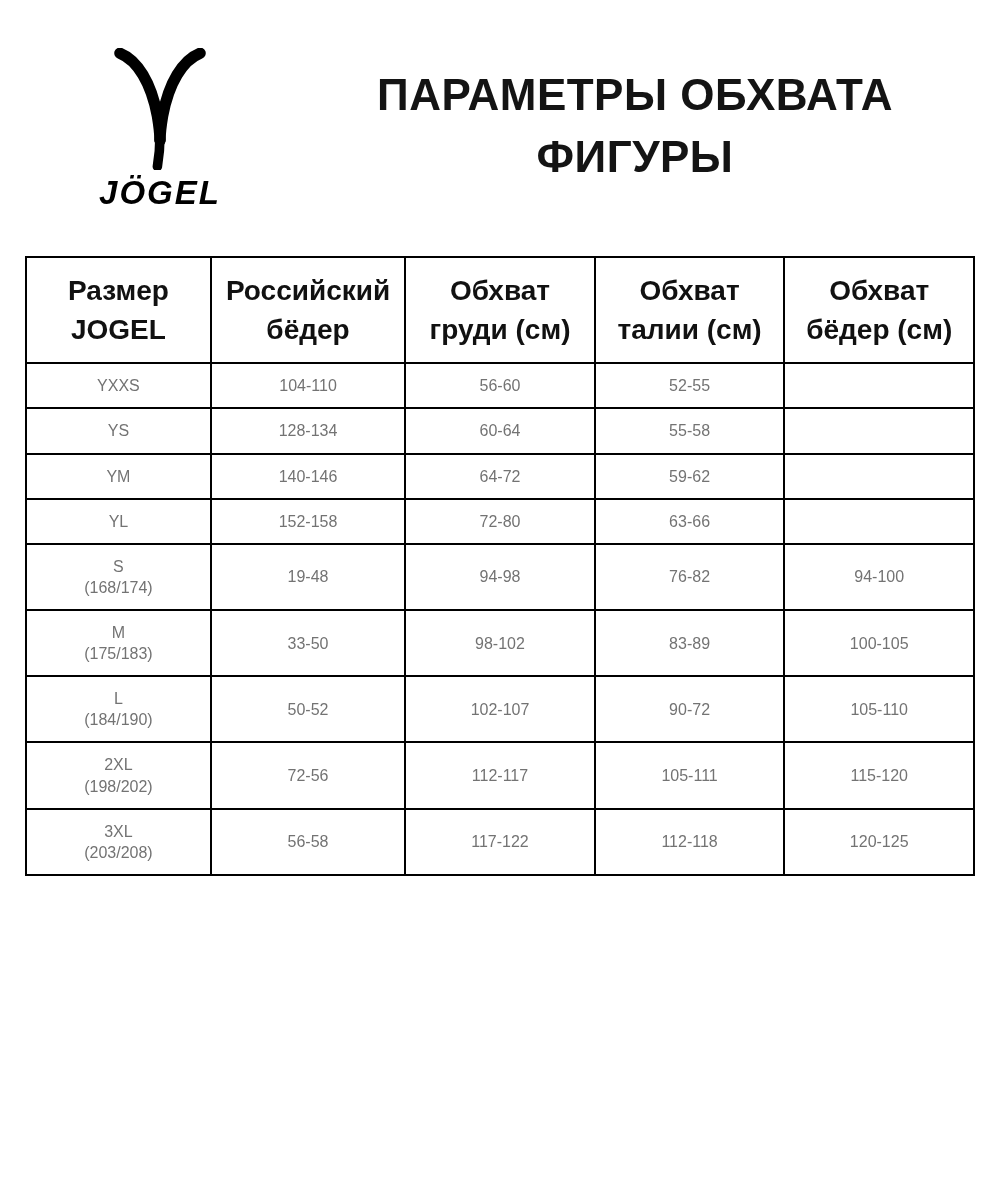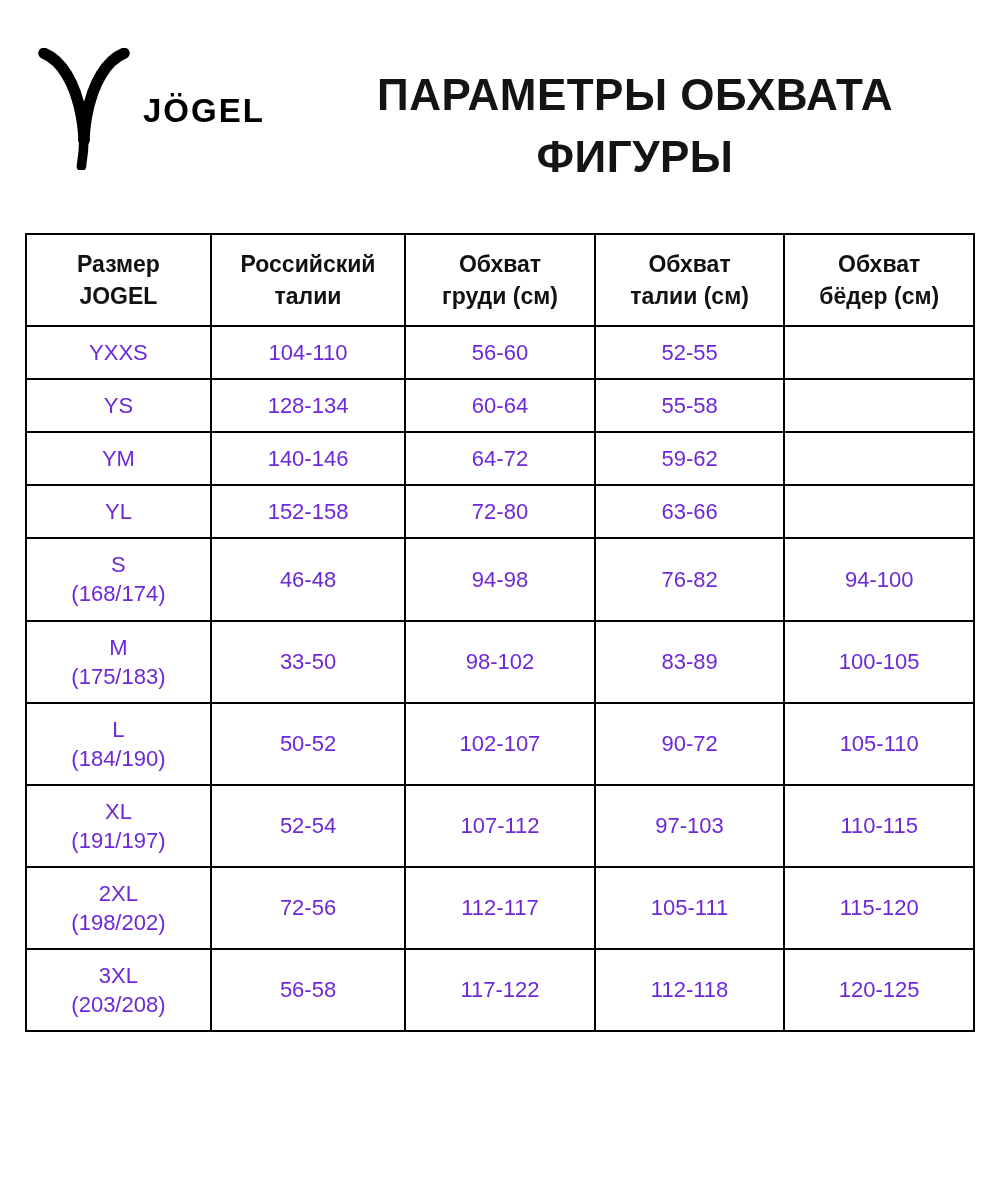--- a/index.html
+++ b/index.html
@@ -17,22 +17,24 @@
   }
   .header {
     display: flex;
     align-items: flex-start;
     margin: 0 0 44px 0;
   }
   .logo {
     width: 270px;
     flex: 0 0 270px;
     display: flex;
+    flex-direction: column;
     align-items: center;
     padding-top: 6px;
+    font-style: italic;
   }
   .logo svg {
     width: 118px;
     height: 122px;
     display: block;
   }
   .logo-word {
     font-weight: bold;
     font-size: 33px;
     letter-spacing: 2px;
@@ -57,31 +59,31 @@
   }
   table.size-table th,
   table.size-table td {
     border: 2px solid #000;
     text-align: center;
     vertical-align: middle;
     white-space: pre-line;
   }
   table.size-table th {
     font-weight: bold;
-    font-size: 23px;
+    font-size: 28px;
     line-height: 1.4;
     padding: 13px 6px;
     color: #111;
   }
   table.size-table td {
     font-weight: normal;
-    font-size: 22px;
+    font-size: 16px;
     line-height: 1.32;
     padding: 11px 12px;
-    color: #6d28d9;
+    color: #737373;
   }
   col.c1 { width: 19.5%; }
   col.c2 { width: 20.5%; }
   col.c3 { width: 20%; }
   col.c4 { width: 20%; }
   col.c5 { width: 20%; }
 </style>
 </head>
 <body>
 
@@ -113,21 +115,21 @@
         <col class="c2">
         <col class="c3">
         <col class="c4">
         <col class="c5">
     </colgroup>
     <thead>
       <tr id="head-row">
           <th>Размер
 JOGEL</th>
           <th>Российский
-талии</th>
+бёдер</th>
           <th>Обхват
 груди (см)</th>
           <th>Обхват
 талии (см)</th>
           <th>Обхват
 бёдер (см)</th>
         </tr>
     </thead>
     <tbody id="body-rows">
         <tr>
@@ -154,21 +156,21 @@
         <tr>
           <td>YL</td>
           <td>152-158</td>
           <td>72-80</td>
           <td>63-66</td>
           <td></td>
         </tr>
         <tr>
           <td>S
 (168/174)</td>
-          <td>46-48</td>
+          <td>19-48</td>
           <td>94-98</td>
           <td>76-82</td>
           <td>94-100</td>
         </tr>
         <tr>
           <td>M
 (175/183)</td>
           <td>33-50</td>
           <td>98-102</td>
           <td>83-89</td>
@@ -176,28 +178,20 @@
         </tr>
         <tr>
           <td>L
 (184/190)</td>
           <td>50-52</td>
           <td>102-107</td>
           <td>90-72</td>
           <td>105-110</td>
         </tr>
         <tr>
-          <td>XL
-(191/197)</td>
-          <td>52-54</td>
-          <td>107-112</td>
-          <td>97-103</td>
-          <td>110-115</td>
-        </tr>
-        <tr>
           <td>2XL
 (198/202)</td>
           <td>72-56</td>
           <td>112-117</td>
           <td>105-111</td>
           <td>115-120</td>
         </tr>
         <tr>
           <td>3XL
 (203/208)</td>

